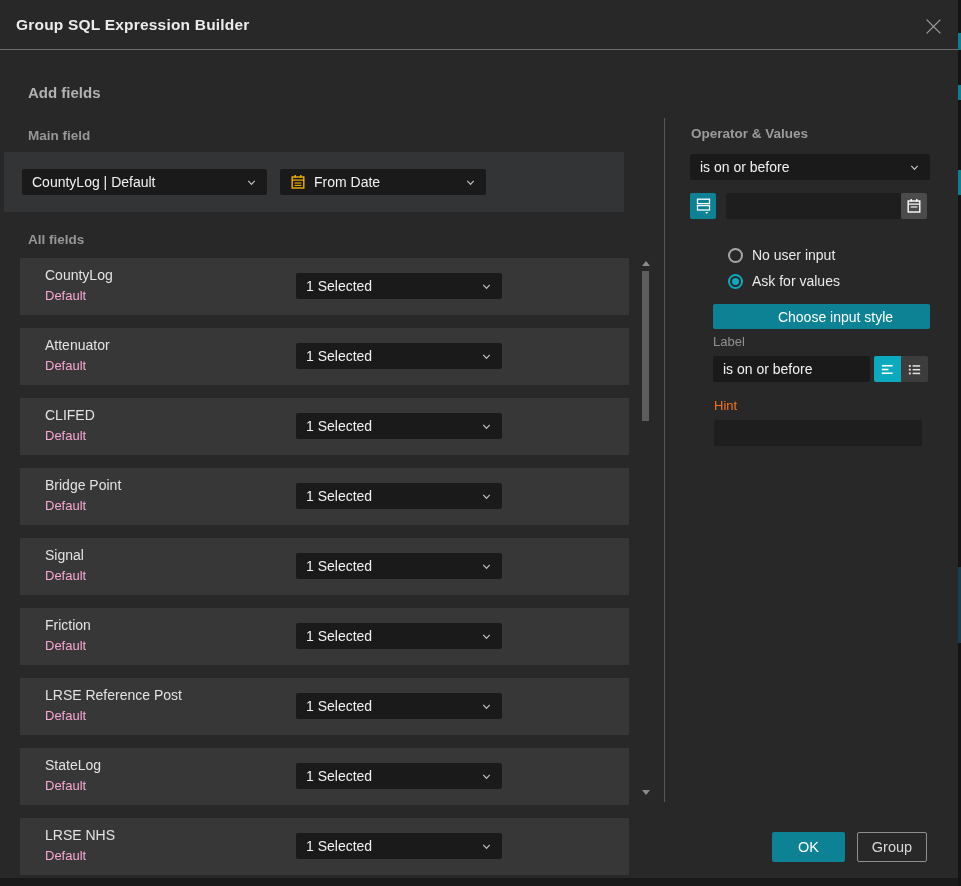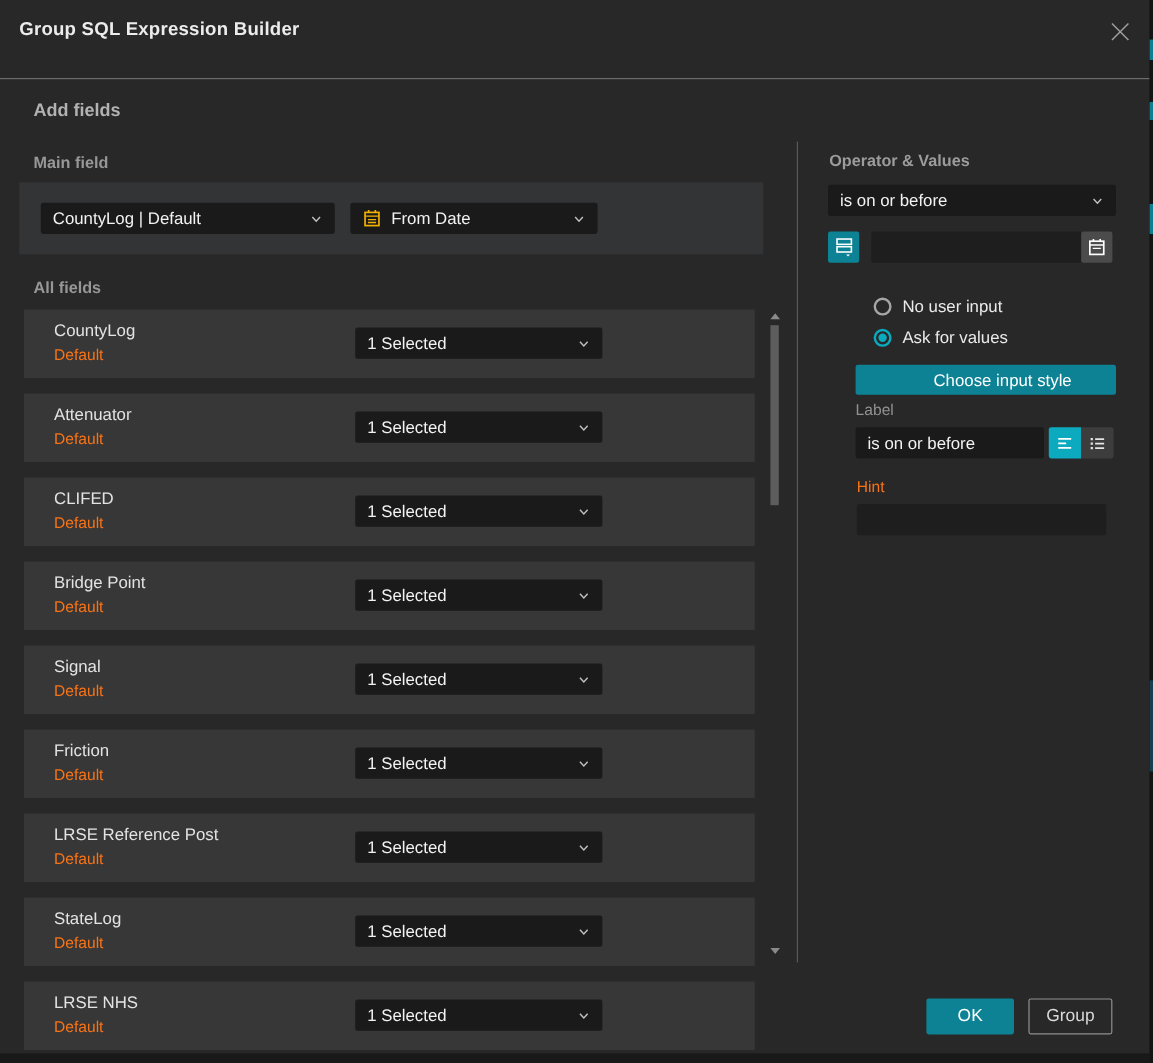--- a/index.html
+++ b/index.html
@@ -9,21 +9,21 @@
     background:#191919;
     font-family:"Liberation Sans", sans-serif;
     -webkit-font-smoothing:antialiased;
   }
   .dialog {
     position:absolute; left:0; top:0; width:958px; height:878px;
     background:#282828; color:#e3e3e3;
   }
   
   .titlebar {
-    position:absolute; left:0; top:0; width:958px; height:66px;
+    position:absolute; left:0; top:0; width:958px; height:50px;
     border-bottom:1px solid #6c6c6c;
   }
   .titlebar .title {
     position:absolute; left:16px; top:0; line-height:50px;
     font-size:15.5px; font-weight:700; color:#ececec; letter-spacing:.2px;
   }
   .close-btn {
     position:absolute; right:12px; top:13px; width:26px; height:26px;
     display:flex; align-items:center; justify-content:center;
     background:transparent; border:none; cursor:pointer; color:#9e9e9e;
@@ -41,33 +41,33 @@
   }
   .dd .dd-label { flex:1; white-space:nowrap; overflow:hidden; }
   .dd .chev { color:#c2c2c2; flex:0 0 auto; display:flex; }
   .txt-input {
     background:#1a1a1a; border:none; border-radius:2px; height:26px;
     color:#f2f2f2; font-size:14px; padding:0 10px;
     font-family:"Liberation Sans", sans-serif;
   }
   
   .main-panel {
-    position:absolute; left:16px; top:152px; width:620px; height:60px;
+    position:absolute; left:4px; top:152px; width:620px; height:60px;
     background:#333436;
   }
   .dd-source { position:absolute; left:18px;  top:17px; width:245px; }
   .dd-field  { position:absolute; left:276px; top:17px; width:206px; }
   .cal-amber { color:#f3b100; display:flex; flex:0 0 auto; }
   
   .field-list { position:absolute; left:20px; top:258px; width:609px; }
   .field-row {
     position:relative; height:57px; margin-bottom:13px; background:#373737;
   }
   .field-name { position:absolute; left:25px; top:9px;  font-size:14px; color:#e3e3e3; }
-  .field-sub  { position:absolute; left:25px; top:30px; font-size:13px; color:#f97316; }
+  .field-sub  { position:absolute; left:25px; top:30px; font-size:13px; color:#f9a8d4; }
   .dd-row     { position:absolute; left:276px; top:15px; width:206px; }
   
   .scrollbar { position:absolute; left:641px; top:258px; width:10px; height:540px; }
   .sb-arrow-up, .sb-arrow-dn {
     position:absolute; left:1px; width:0; height:0;
     border-left:4px solid transparent; border-right:4px solid transparent;
   }
   .sb-arrow-up { top:3px;    border-bottom:5px solid #8a8a8a; }
   .sb-arrow-dn { bottom:3px; border-top:5px solid #8a8a8a; }
   .sb-thumb { position:absolute; left:1px; top:13px; width:7px; height:150px; background:#5d5d5d; }

